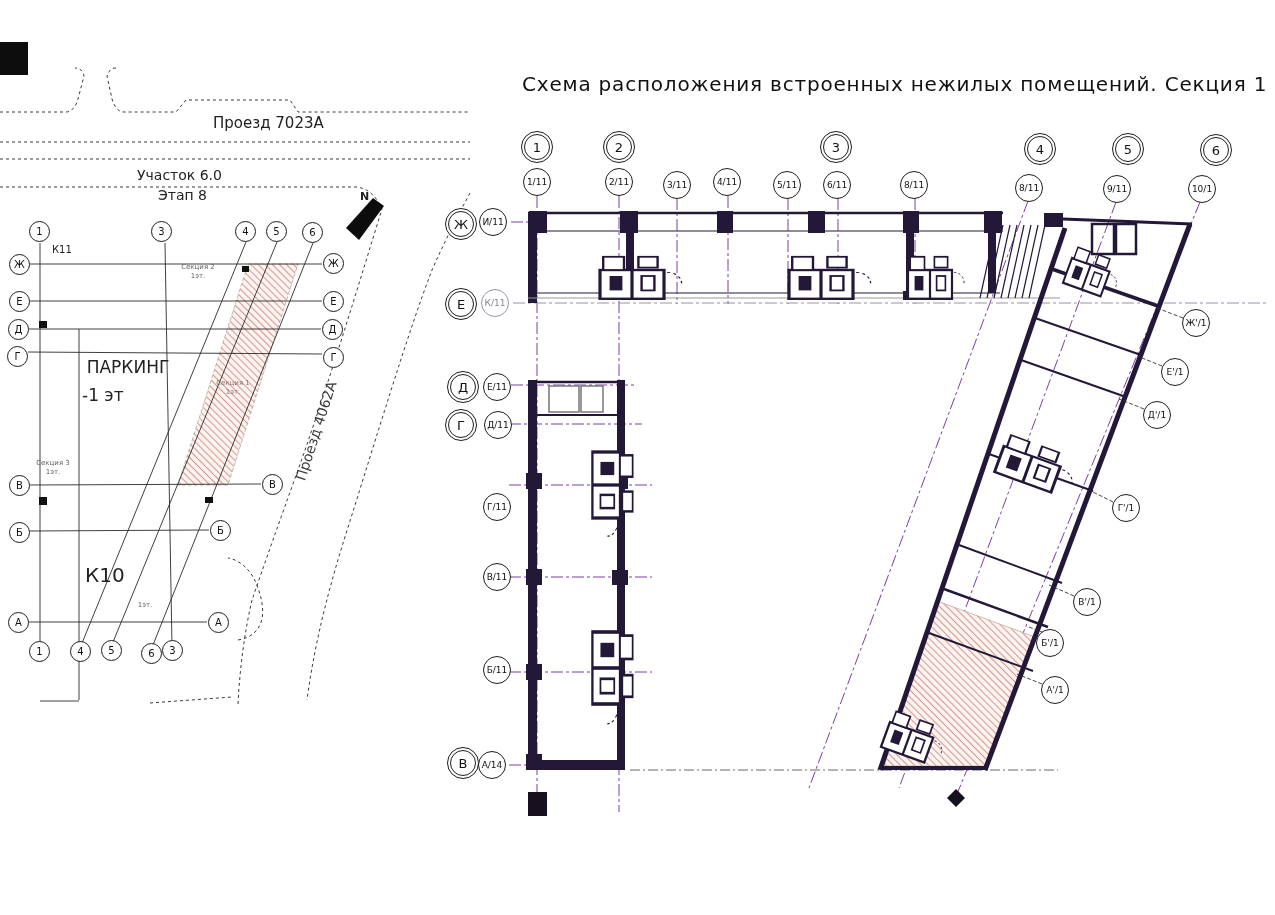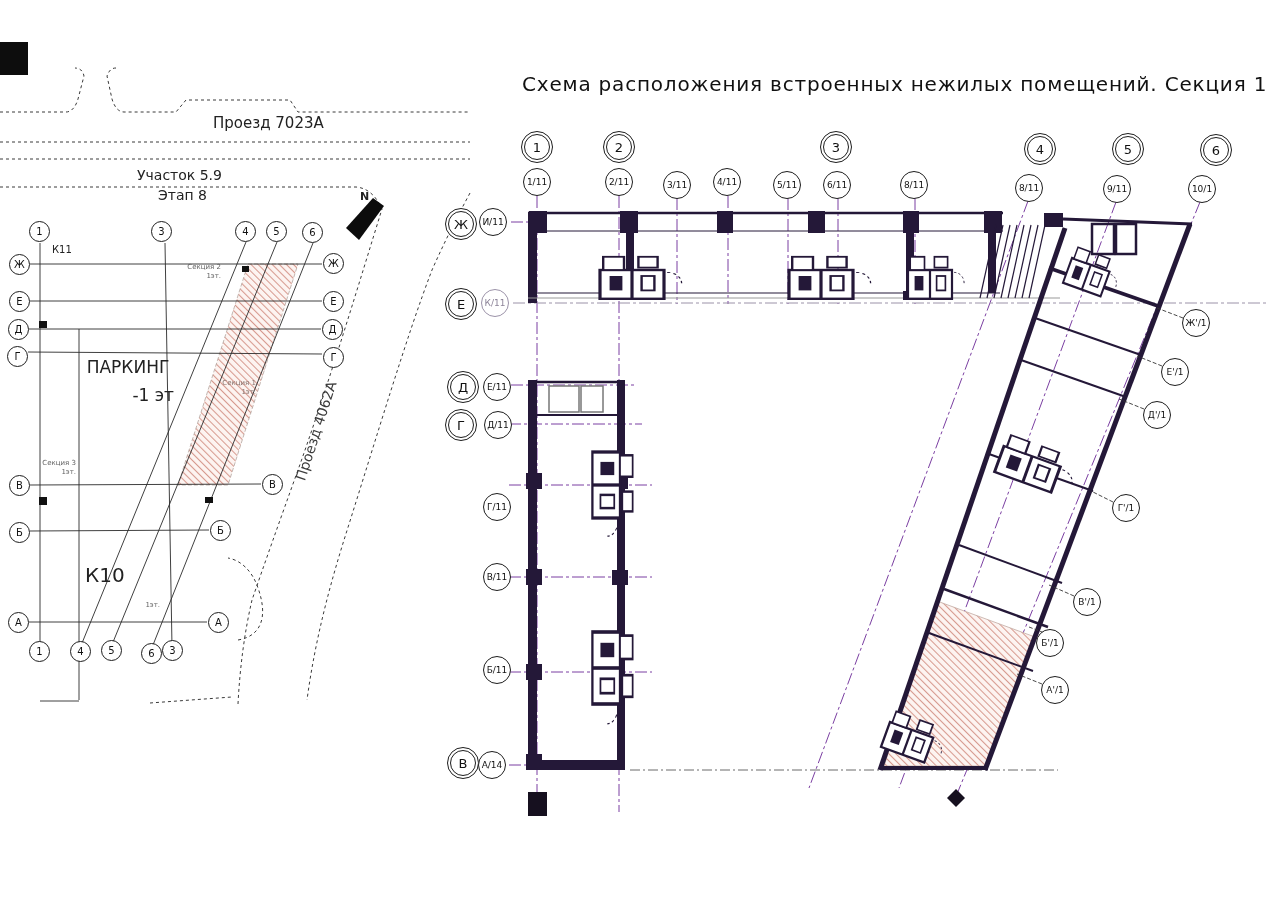--- a/index.html
+++ b/index.html
@@ -11,21 +11,21 @@
   
   .c2,.c1,.c1s{position:absolute;z-index:4;background:#fff;border-radius:50%;
      display:flex;align-items:center;justify-content:center;box-sizing:border-box;
      border:1.4px solid #1d1d1d;color:#111;}
   .c2{width:32px;height:32px;font-size:13px;}
   .c2::before{content:"";position:absolute;inset:2px;border:1.1px solid #1d1d1d;border-radius:50%;}
   .c1{width:28px;height:28px;font-size:9px;}
   .c1s{width:21px;height:21px;font-size:10px;}
   .gray{border-color:#9b92a8;color:#8d8499;}
   .gray::before{border-color:#9b92a8;}
-  .note{font-size:7px;color:#5f5f5f;text-align:right;line-height:1.35;z-index:3;position:absolute;}
+  .note{font-size:7px;color:#5f5f5f;text-align:center;line-height:1.35;z-index:3;position:absolute;}
   .rot{transform-origin:0 50%;transform:rotate(-72deg);color:#3c3c3c;}
 </style>
 </head>
 <body>
 
 <div class="sheet">
 
 <svg class="linework" width="1275" height="915" viewBox="0 0 1275 915">
   <defs>
     <pattern id="hp" width="5" height="5" patternUnits="userSpaceOnUse" patternTransform="rotate(-45)">
@@ -202,26 +202,26 @@
 
   <g fill="#16101f">
     <rect x="528" y="792" width="19" height="24"></rect>
     <polygon points="956,789 965,798 956,807 947,798"></polygon>
   </g>
 </svg>
 
 <div class="title">Схема расположения встроенных нежилых помещений. Секция 1</div>
 
 <div class="lbl" style="left:213px;top:114px;font-size:15px">Проезд 7023А</div>
-<div class="lbl" style="left:137px;top:167px;font-size:14px">Участок 5.9</div>
+<div class="lbl" style="left:137px;top:167px;font-size:14px">Участок 6.0</div>
 <div class="lbl" style="left:158px;top:187px;font-size:14px">Этап 8</div>
 <div class="lbl" style="left:52px;top:244px;font-size:10px">К11</div>
 <div class="lbl" style="left:85px;top:563px;font-size:20px">К10</div>
 <div class="lbl" style="left:82px;top:357px;width:92px;text-align:center;font-size:17px">ПАРКИНГ</div>
-<div class="lbl" style="left:82px;top:385px;width:92px;text-align:right;font-size:17px">-1 эт</div>
+<div class="lbl" style="left:82px;top:385px;width:92px;text-align:left;font-size:17px">-1 эт</div>
 <div class="lbl rot" style="left:300px;top:472px;font-size:14px">Проезд 4062А</div>
 <div class="lbl" style="left:360px;top:190px;font-size:11px;font-weight:bold">N</div>
 
 <div class="note" style="left:175px;top:263px;width:46px">
   <div>Секция 2</div>
       <div>1эт.</div>
 </div>
 <div class="note" style="left:210px;top:379px;width:46px;color:#87706a">
   <div>Секция 1</div>
       <div>1эт.</div>

